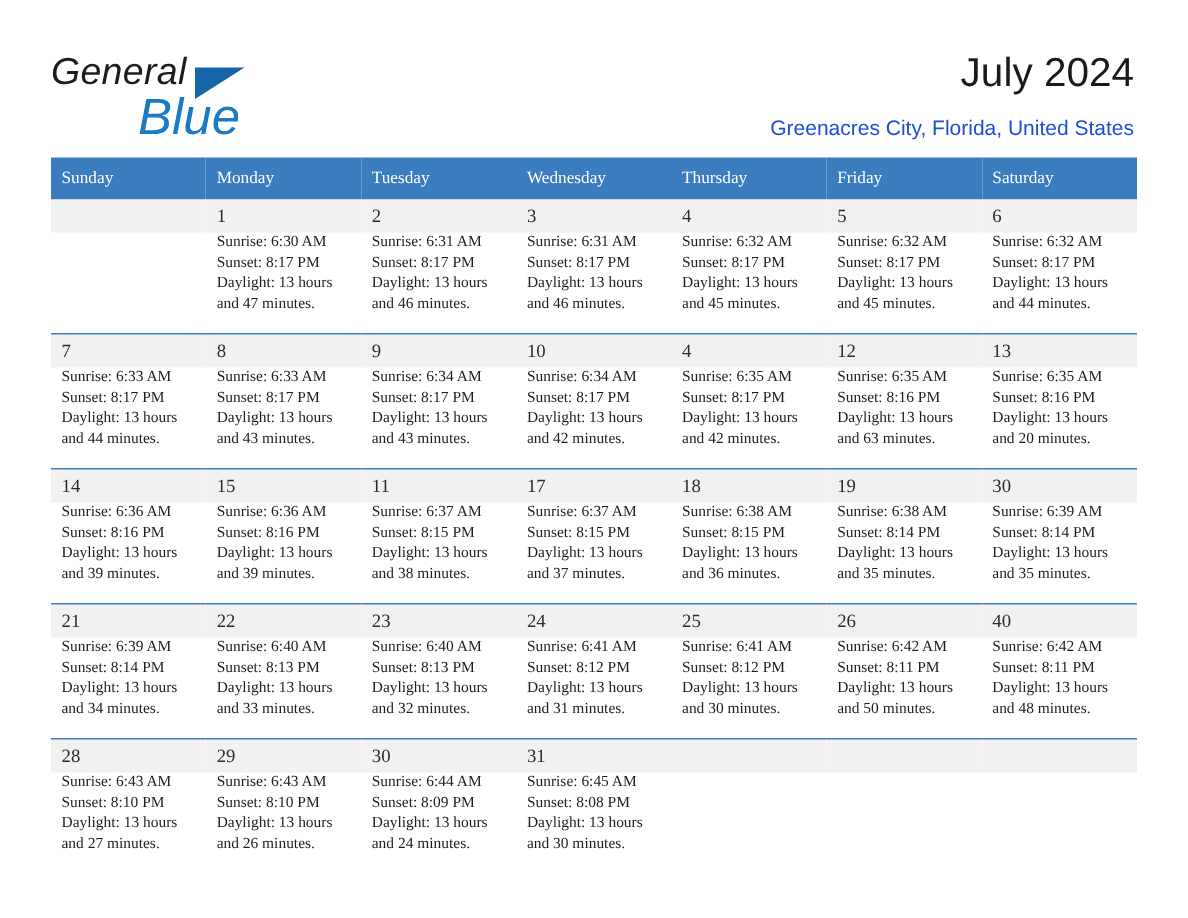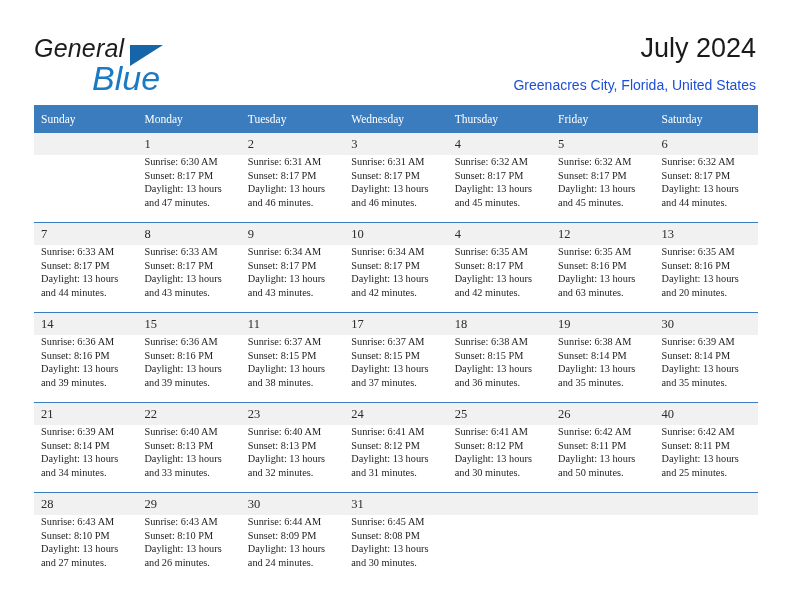--- a/index.html
+++ b/index.html
@@ -419,21 +419,21 @@
                 <div>Daylight: 13 hours</div>
                 <div>and 50 minutes.</div>
               </div>
             </td>
             <td class="daycell">
               <div class="daynum">40</div>
               <div class="info">
                 <div>Sunrise: 6:42 AM</div>
                 <div>Sunset: 8:11 PM</div>
                 <div>Daylight: 13 hours</div>
-                <div>and 25 minutes.</div>
+                <div>and 48 minutes.</div>
               </div>
             </td>
           </tr>
           <tr class="week">
             <td class="daycell">
               <div class="daynum">28</div>
               <div class="info">
                 <div>Sunrise: 6:43 AM</div>
                 <div>Sunset: 8:10 PM</div>
                 <div>Daylight: 13 hours</div>

